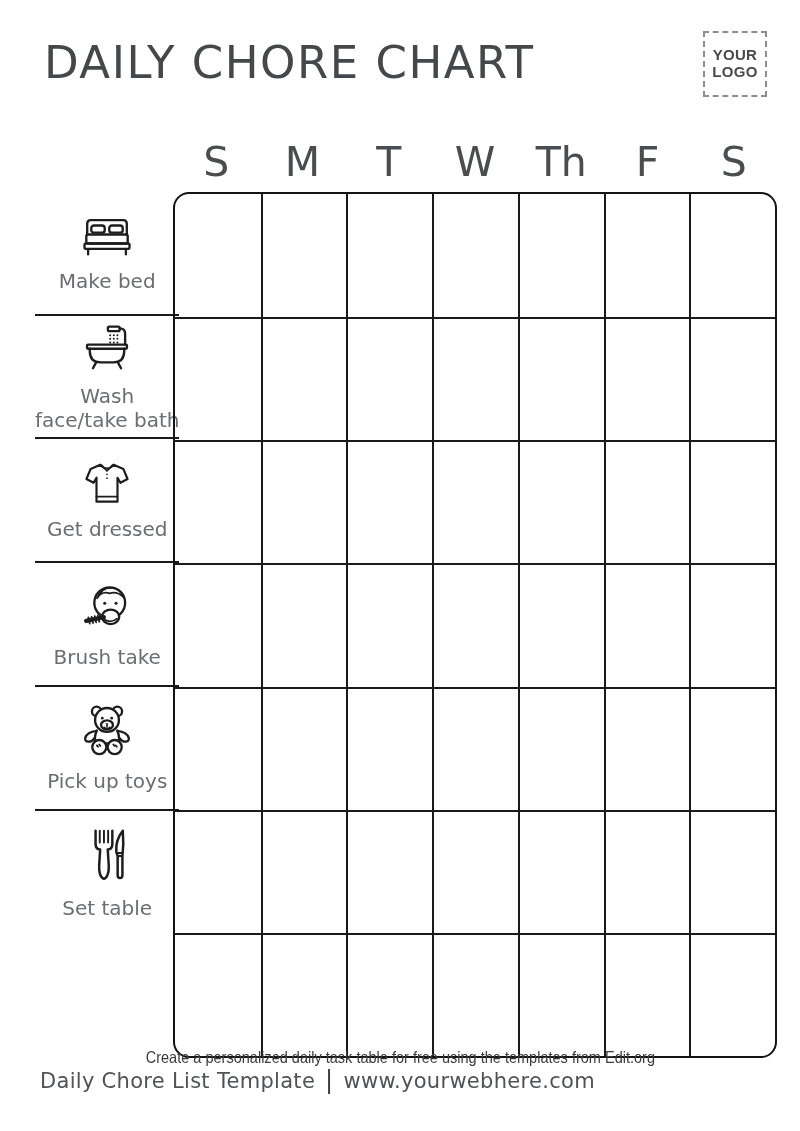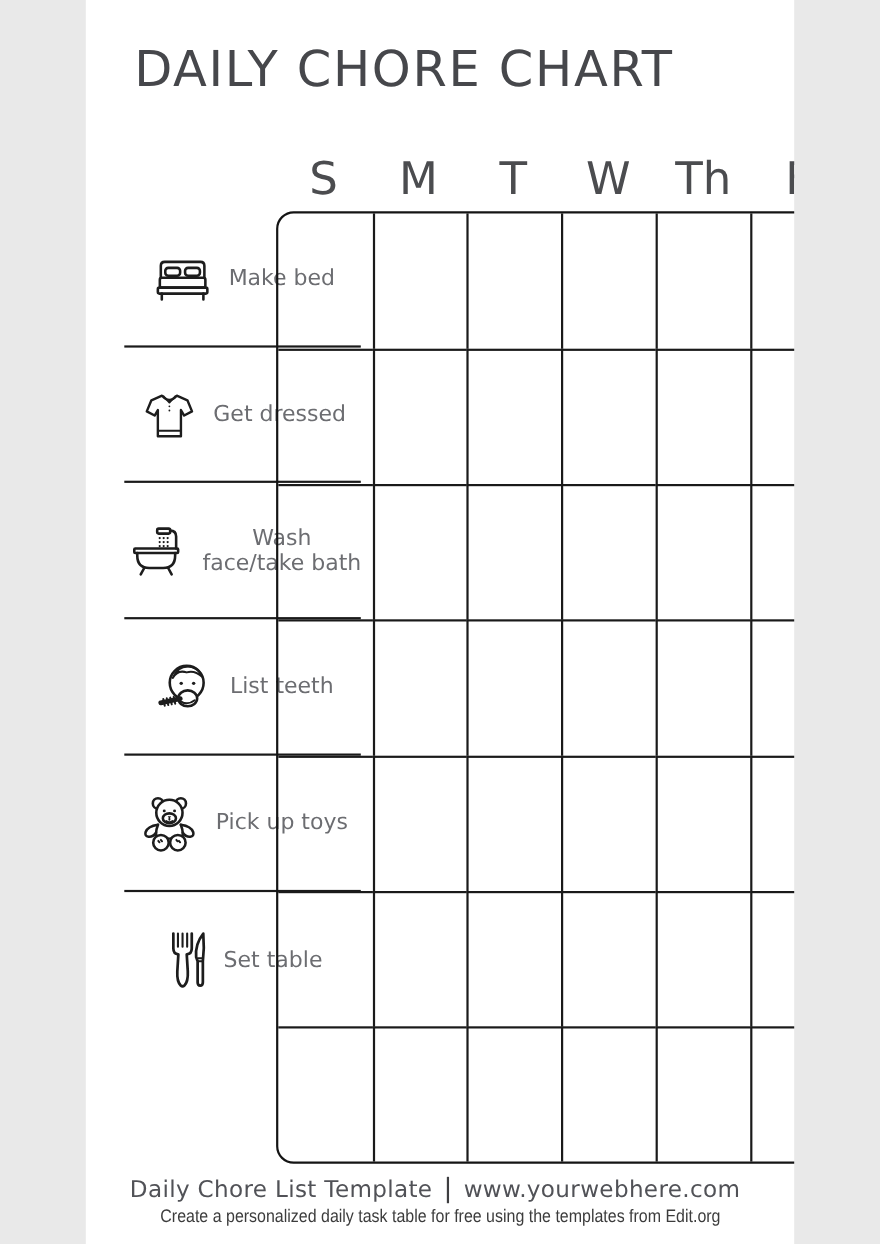--- a/index.html
+++ b/index.html
@@ -1,17 +1,17 @@
 <!DOCTYPE html>
 <html><head>
 <meta charset="utf-8">
 <style>
   html,body { margin:0; padding:0; background:#e9e9e9; }
   .page {
-    position:relative; width:644px; height:1131px; margin:0 auto;
+    position:relative; width:800px; height:1131px; margin:0 auto;
     background:#ffffff; overflow:hidden;
     font-family:"DejaVu Sans", sans-serif;
   }
   .title {
     position:absolute; left:44px; top:36px;
     font-size:45px; letter-spacing:1.5px; color:#46474b; white-space:nowrap;
   }
   .logo-box {
     position:absolute; left:703px; top:31px; width:60px; height:62px;
     border:2px dashed #8e8e8e; display:flex; align-items:center; justify-content:center;
@@ -22,21 +22,21 @@
   }
   .day-header {
     position:absolute; left:173px; top:122px; width:604px; height:64px;
     display:grid; grid-template-columns:repeat(7,1fr);
     align-items:end; justify-items:center;
     font-size:41px; color:#4b4c4f;
   }
   .chart { position:absolute; left:35px; top:192px; width:742px; height:866px; display:flex; }
   .labels-col { width:138px; display:grid; grid-template-rows:repeat(7,1fr); }
   .label-cell {
-    display:flex; flex-direction:row; align-items:center; justify-content:center;
+    display:flex; flex-direction:column; align-items:center; justify-content:center;
     gap:13px; border-bottom:2px solid #1a1a1a; padding:4px 0;
   }
   .label-cell:last-child { border-bottom:none; }
   .label-text { text-align:center; font-size:20px; line-height:1.18; color:#6c6d71; }
   .label-text span { display:block; white-space:nowrap; }
   .day-grid {
     flex:1; border:2.5px solid #141414; border-radius:16px;
     display:grid; grid-template-columns:repeat(7,1fr); grid-template-rows:repeat(7,1fr);
   }
   .cell { border-left:2px solid #1a1a1a; border-top:2px solid #1a1a1a; }
@@ -49,34 +49,40 @@
   .icon .f  { fill:#1d1d1d; stroke:none; }
   .icon .wf { fill:#ffffff; }
   .icon .thick { stroke-width:4.8; }
   .icon .thin  { stroke-width:2; }
   .footer-line1 {
     position:absolute; left:0; top:1066px; width:100%;
     text-align:left; font-size:21px; color:#515257; letter-spacing:0.3px; white-space:nowrap;padding-left:40px;
   }
   .footer-line1 .bar { font-size:24px; padding:0 10px; color:#3e3e40; }
   .footer-line2 {
-    position:absolute; left:0; top:1096px; width:100%; text-align:center;
+    position:absolute; left:0; top:1048px; width:100%; text-align:center;
   }
   .footer-line2 > span {
     display:inline-block; transform:scaleX(0.88); transform-origin:center;
     font-family:"Liberation Sans", sans-serif; font-size:16.5px; color:#3c3c3c;
   }
 </style>
 </head>
 <body>
 
 <div class="page">
 
   <div class="title">DAILY CHORE CHART</div>
 
+  <div class="logo-box">
+    <div class="logo-text">
+      <span>YOUR</span><br>
+      <span>LOGO</span>
+    </div>
+  </div>
 
   <div class="day-header">
     <span>S</span>
     <span>M</span>
     <span>T</span>
     <span>W</span>
     <span>Th</span>
     <span>F</span>
     <span>S</span>
   </div>
@@ -91,36 +97,20 @@
             <path d="M10 25 V13 Q10 9 14 9 H50 Q54 9 54 13 V25"></path>
             <rect x="14.5" y="15" width="15" height="8" rx="3"></rect>
             <rect x="34.5" y="15" width="15" height="8" rx="3"></rect>
             <rect x="9" y="25" width="46" height="10" rx="2"></rect>
             <rect x="7" y="35" width="50" height="6" rx="1.5"></rect>
             <path d="M11 41 V47 M53 41 V47"></path>
           </svg>
         </span>
         <span class="label-text">
           <span>Make bed</span>
-          <span></span>
-        </span>
-      </div>
-
-      <div class="label-cell">
-        <span class="icon">
-          <svg width="54" height="47" viewBox="0 0 64 56">
-            <path d="M24 8 L12.5 13 L7.5 25 L16 29.5 L19.5 23.5 L19.5 52 L44.5 52 L44.5 23.5 L48 29.5 L56.5 25 L51.5 13 L40 8 Q32 17 24 8 Z"></path>
-            <path class="thin" d="M25.5 8.5 L32 15.5 L38.5 8.5"></path>
-            <circle class="f" cx="32" cy="19.5" r="1"></circle>
-            <circle class="f" cx="32" cy="24" r="1"></circle>
-            <path class="thin" d="M19.5 46 H44.5"></path>
-          </svg>
-        </span>
-        <span class="label-text">
-          <span>Get dressed</span>
           <span></span>
         </span>
       </div>
 
       <div class="label-cell">
         <span class="icon">
           <svg width="58" height="51" viewBox="0 0 64 56">
             <rect x="33" y="6" width="13" height="5" rx="1.5"></rect>
             <path d="M46 8 Q52 8 52 14 V26"></path>
             <circle class="f" cx="35.5" cy="15.5" r="1.1"></circle>
@@ -136,36 +126,52 @@
             <path d="M13 30.5 V33 Q13 45.5 25 45.5 H39 Q51 45.5 51 33 V30.5"></path>
             <path d="M20 45.5 L16.5 52 M44 45.5 L47.5 52"></path>
           </svg>
         </span>
         <span class="label-text">
           <span>Wash</span>
           <span>face/take bath</span>
         </span>
       </div>
 
+      <div class="label-cell">
+        <span class="icon">
+          <svg width="54" height="47" viewBox="0 0 64 56">
+            <path d="M24 8 L12.5 13 L7.5 25 L16 29.5 L19.5 23.5 L19.5 52 L44.5 52 L44.5 23.5 L48 29.5 L56.5 25 L51.5 13 L40 8 Q32 17 24 8 Z"></path>
+            <path class="thin" d="M25.5 8.5 L32 15.5 L38.5 8.5"></path>
+            <circle class="f" cx="32" cy="19.5" r="1"></circle>
+            <circle class="f" cx="32" cy="24" r="1"></circle>
+            <path class="thin" d="M19.5 46 H44.5"></path>
+          </svg>
+        </span>
+        <span class="label-text">
+          <span>Get dressed</span>
+          <span></span>
+        </span>
+      </div>
+
 
       <div class="label-cell">
         <span class="icon">
           <svg width="58" height="55" viewBox="0 0 64 60">
             <circle cx="35" cy="27" r="17"></circle>
             <path class="thin" d="M21 22 Q26 10 37 10.5 Q47 11 50.5 21 Q43 14 35 16.5 Q26 13.5 21 22"></path>
             <circle class="f" cx="29.5" cy="27.5" r="1.7"></circle>
             <circle class="f" cx="42" cy="27.5" r="1.7"></circle>
             <ellipse class="wf" cx="36" cy="42.5" rx="9.5" ry="8"></ellipse>
             <path class="thin" d="M29 45.5 Q36 50 43 44.5"></path>
             <path class="thick" d="M9 47 L28.5 42.8"></path>
             <path class="thin" d="M11.5 43.2 L13 50 M15 42.5 L16.5 49.3 M18.5 41.8 L20 48.6 M22 41 L23.5 47.9"></path>
           </svg>
         </span>
         <span class="label-text">
-          <span>List teeth</span>
+          <span>Brush take</span>
           <span></span>
         </span>
       </div>
 
       <div class="label-cell">
         <span class="icon">
           <svg width="58" height="56" viewBox="0 0 64 62">
             <circle cx="20.5" cy="11.5" r="5.2"></circle>
             <circle cx="43.5" cy="11.5" r="5.2"></circle>
             <circle class="wf" cx="32" cy="21" r="13.2"></circle>

